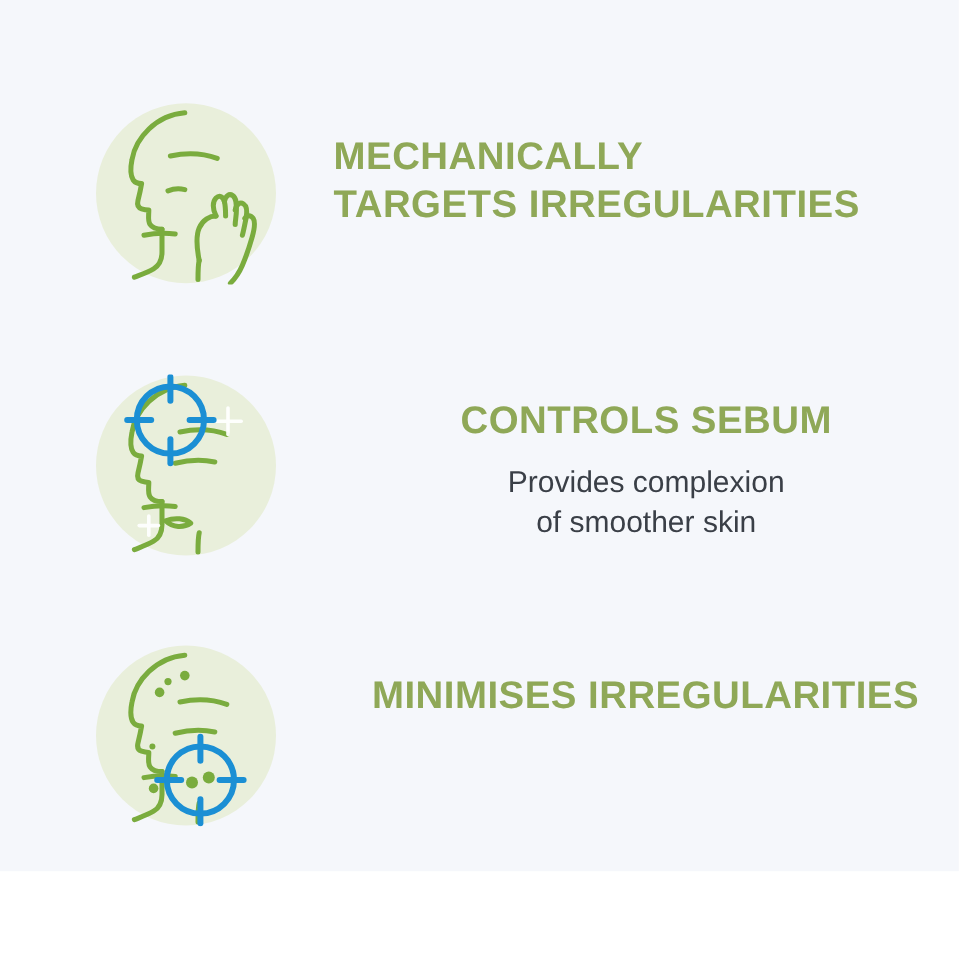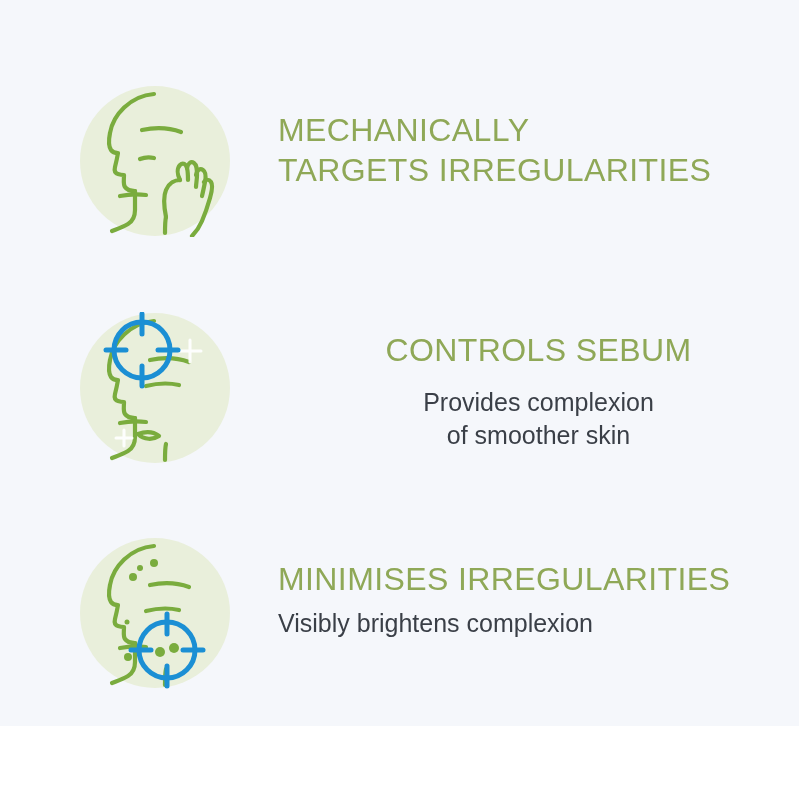--- a/index.html
+++ b/index.html
@@ -29,21 +29,21 @@
   }
   .feature-row {
     position: absolute;
     left: 0;
     width: 799px;
     display: flex;
     align-items: flex-start;
   }
   .row-1 { top: 85px; }
   .row-2 { top: 312px; text-align: center; }
-  .row-3 { top: 537px; }
+  .row-3 { top: 537px; gap: 32px; }
 
   .icon-wrap {
     position: relative;
     width: 150px;
     height: 152px;
     margin-left: 80px;
     flex: 0 0 auto;
   }
   .icon-wrap svg {
     display: block;
@@ -54,21 +54,21 @@
   .text-col {
     margin-left: 48px;
     flex: 1 1 auto;
     padding-top: 0px;
   }
   .feature-title {
     color: #8fa857;
     font-size: 32px;
     line-height: 40px;
     letter-spacing: 0.4px;
-    font-weight: 400;
+    font-weight: 700;
     margin: 0;
     white-space: pre-line;
   }
   .feature-sub {
     color: #3a3f47;
     font-size: 25px;
     line-height: 33px;
     font-weight: 400;
     margin: 4px 0 0 0;
     white-space: pre-line;
@@ -202,17 +202,16 @@
           <path d="M103 113 L123 113"></path>
         </g>
         <g fill="#7aac3e">
           <circle cx="80" cy="115" r="5"></circle>
           <circle cx="94" cy="111" r="5"></circle>
         </g>
       </svg>
     </div>
     <div class="text-col">
       <p class="feature-title">MINIMISES IRREGULARITIES</p>
-      <p class="feature-sub">Visibly brightens complexion</p>
     </div>
   </div>
 
 </div>
 
 </body></html>

